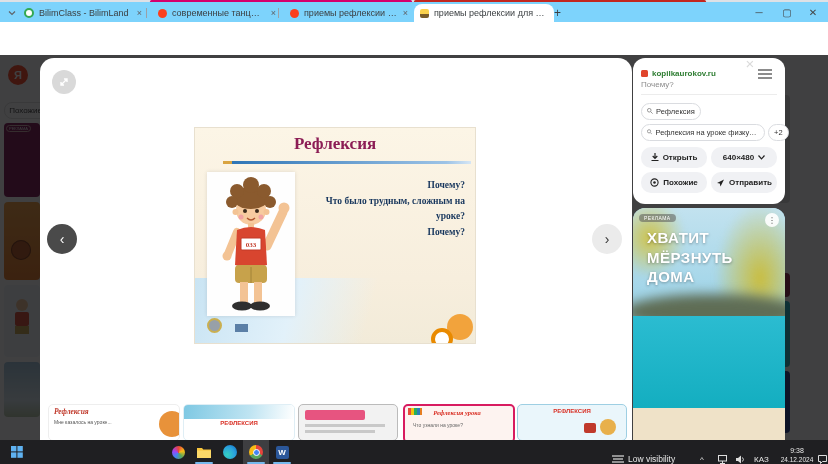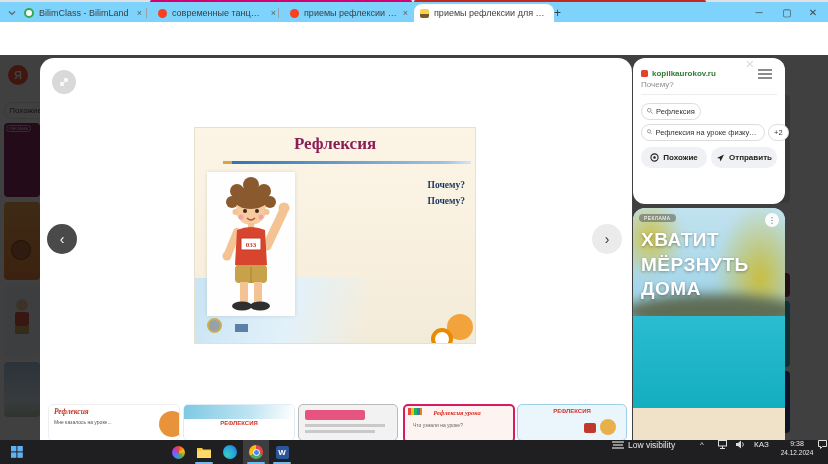--- a/index.html
+++ b/index.html
@@ -77,29 +77,29 @@
       background:radial-gradient(closest-side,#C9BD3F,rgba(201,189,63,0));filter:blur(3px);}
   .ad .mount{position:absolute;left:-10px;top:86px;width:180px;height:36px;background:#5F6D55;
       border-radius:50%;filter:blur(6px);}
   .ad .water{position:absolute;left:0;top:108px;width:152px;height:98px;
       background:linear-gradient(#2BBCD1,#12ADBF);}
   .ad .sand{position:absolute;left:0;top:200px;width:152px;height:50px;background:#EFE2C8;}
   .ad .badge{position:absolute;left:6px;top:6px;background:rgba(90,90,90,.55);color:#fff;
       font-size:5px;padding:1px 5px;border-radius:6px;letter-spacing:.4px;}
   .ad .kebab{position:absolute;right:6px;top:5px;width:14px;height:14px;border-radius:50%;
       background:rgba(255,255,255,.9);color:#444;font-size:8px;display:flex;align-items:center;justify-content:center;}
-  .ad .head{position:absolute;left:8px;top:20px;width:118px;color:#fff;font-size:19px;
+  .ad .head{position:absolute;left:14px;top:20px;width:118px;color:#fff;font-size:15px;
       font-weight:800;line-height:1.3;letter-spacing:.5px;text-shadow:0 1px 3px rgba(0,0,0,.35);}
   
   .taskbar{left:0;top:440px;width:828px;height:24px;background:#1F1F22;color:#E8E8E8;}
   .tb-slot{position:absolute;top:0;height:24px;display:flex;align-items:center;justify-content:center;}
   .tb-search{left:32px;top:3px;width:132px;height:18px;background:#2D2D30;border:1px solid #5a5a5a;
       border-radius:2px;display:flex;align-items:center;gap:5px;padding:0 5px;box-sizing:border-box;}
   .tb-search span{font-size:8.5px;color:#CFCFCF;}
-  .tray{position:absolute;top:0;height:24px;display:flex;align-items:flex-start;font-size:8px;color:#E8E8E8;}
+  .tray{position:absolute;top:0;height:24px;display:flex;align-items:flex-end;font-size:8px;color:#E8E8E8;}
   .timeblock{text-align:center;font-size:7px;line-height:1.25;}
   .undl{position:absolute;bottom:0;height:2px;background:#76B9ED;border-radius:1px;}
 </style>
 </head>
 <body>
 
 <div id="screen">
 
   <div class="abs topstrip"></div>
   <div class="abs group-pink"></div>
@@ -282,20 +282,21 @@
             <rect x="28" y="93" width="32" height="18" rx="4" fill="#C7A24B"></rect>
             <line x1="44" y1="95" x2="44" y2="111" stroke="#A8893B" stroke-width="1.2"></line>
             <rect x="33" y="110" width="8" height="21" fill="#F3C394"></rect>
             <rect x="47" y="110" width="8" height="21" fill="#F3C394"></rect>
             <ellipse cx="35" cy="134" rx="10" ry="4.5" fill="#2F2F2F"></ellipse>
             <ellipse cx="53" cy="134" rx="10" ry="4.5" fill="#2F2F2F"></ellipse>
           </svg>
         </div>
         <div class="abs questions">
           <div>Почему?</div>
+          <div>Что было трудным, сложным на уроке?</div>
           <div>Почему?</div>
         </div>
         <div class="abs slide-logo"></div>
         <div class="abs slide-flag"></div>
       </div>
 
       <div class="circlebtn" style="left:7px;top:166px;width:30px;height:30px;background:#4A4A4A;color:#fff;font-size:14px;">‹</div>
       <div class="circlebtn" style="left:552px;top:166px;width:30px;height:30px;background:#EBEBEB;color:#333;font-size:14px;">›</div>
 
       <div class="thumb" style="left:8px;width:130px;border:1px solid #eee;">
@@ -346,20 +347,34 @@
         <span class="chip">
           <svg width="6" height="6" viewBox="0 0 8 8">
               <circle cx="3" cy="3" r="2.4" stroke="#777" fill="none"></circle>
               <line x1="5" y1="5" x2="7.5" y2="7.5" stroke="#777"></line>
             </svg>
           <span class="ct">Рефлексия на уроке физкульту...</span>
         </span>
         <span class="chip" style="max-width:24px;justify-content:center;">
           <span class="ct">+2</span>
         </span>
+      </div>
+      <div class="btnrow">
+        <div class="ybtn">
+          <svg width="8" height="9" viewBox="0 0 8 9">
+              <path d="M4 0 V5 M1.7 3 L4 5.4 L6.3 3 M0.5 7.5 h7" stroke="#222" stroke-width="1.2" fill="none"></path>
+            </svg>
+          <span>Открыть</span>
+        </div>
+        <div class="ybtn">
+          <span>640×480</span>
+          <svg width="7" height="5" viewBox="0 0 7 5">
+              <path d="M0.5 0.5 L3.5 3.8 L6.5 0.5" stroke="#222" stroke-width="1.2" fill="none"></path>
+            </svg>
+        </div>
       </div>
       <div class="btnrow">
         <div class="ybtn">
           <svg width="9" height="9" viewBox="0 0 10 10">
               <circle cx="5" cy="5" r="4" stroke="#222" fill="none" stroke-width="1.2"></circle>
               <circle cx="5" cy="5" r="1.4" fill="#222"></circle>
             </svg>
           <span>Похожие</span>
         </div>
         <div class="ybtn">

